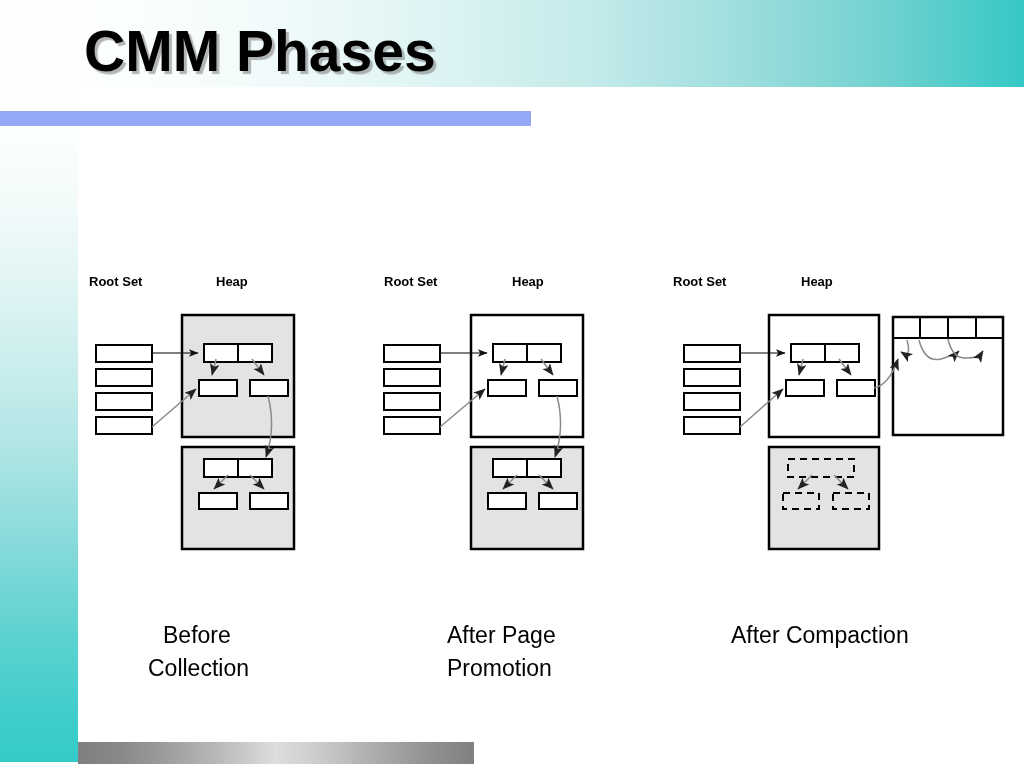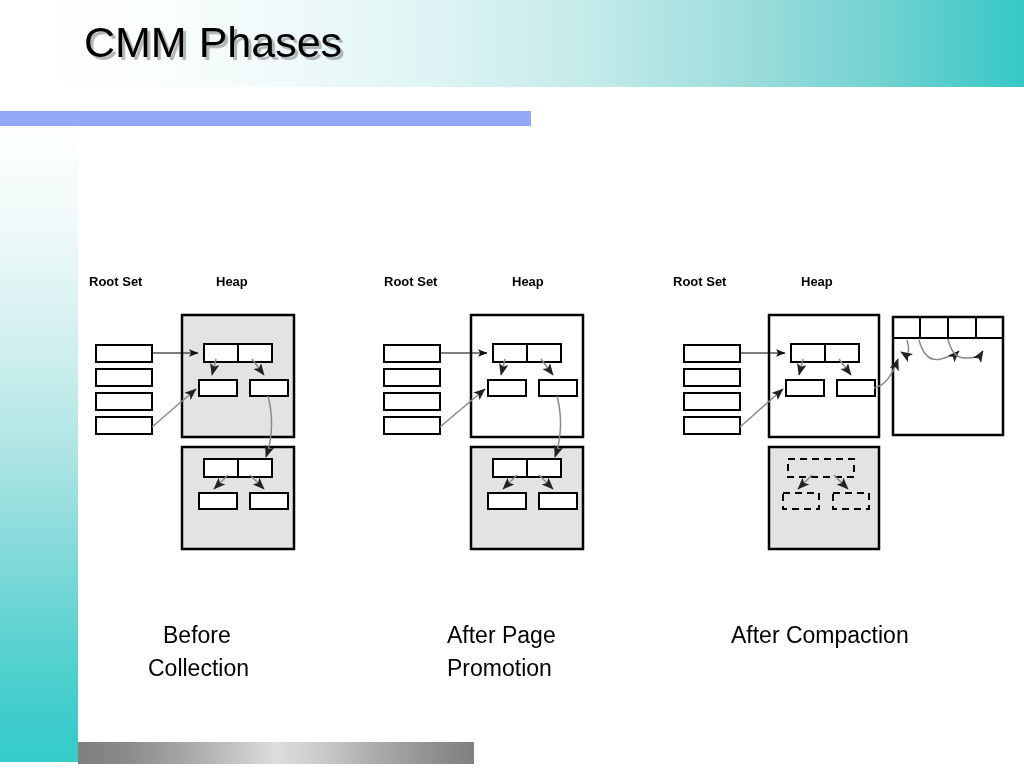--- a/index.html
+++ b/index.html
@@ -30,21 +30,21 @@
   }
   #bottom-bar{
     position:absolute;left:78px;top:742px;width:396px;height:22px;
     background:linear-gradient(to right,
       #7f7f7f 0%, #8a8a8a 12%, #a5a5a5 26%, #c4c4c4 40%,
       #dedede 50%, #c9c9c9 62%, #aaaaaa 76%, #8f8f8f 90%, #808080 100%);
   }
 
   #title{
     position:absolute;left:84px;top:18px;
-    font-size:43px;font-weight:400;color:#000;
+    font-size:57px;font-weight:700;color:#000;
     letter-spacing:0px;white-space:nowrap;
     text-shadow:3px 3px 1px rgba(120,120,120,0.55);
   }
 
   
   #diagram-area{position:absolute;left:0;top:7px;width:896px;height:768px;}
   .svg-layer{position:absolute;left:0;top:0;width:1024px;height:768px;}
 
   .grp-label{font-family:"Liberation Sans","DejaVu Sans",sans-serif;
              font-size:13px;font-weight:700;fill:#000;}

